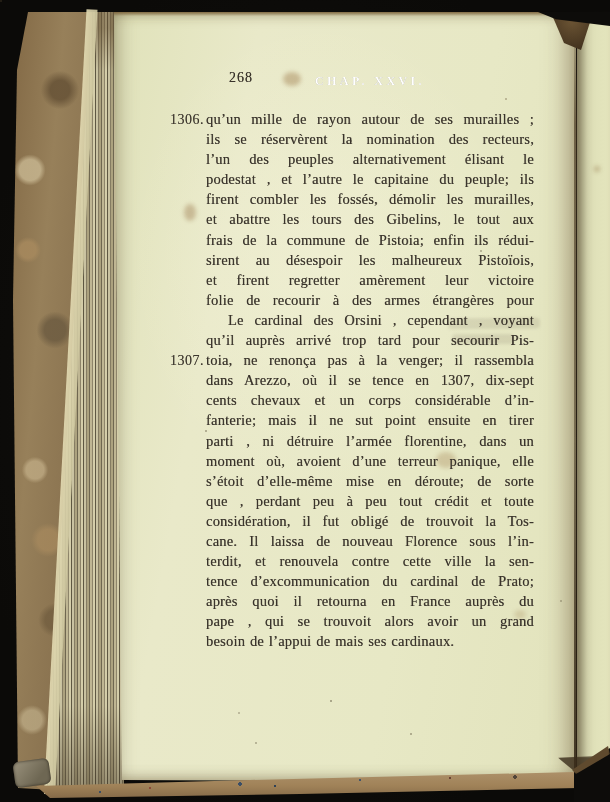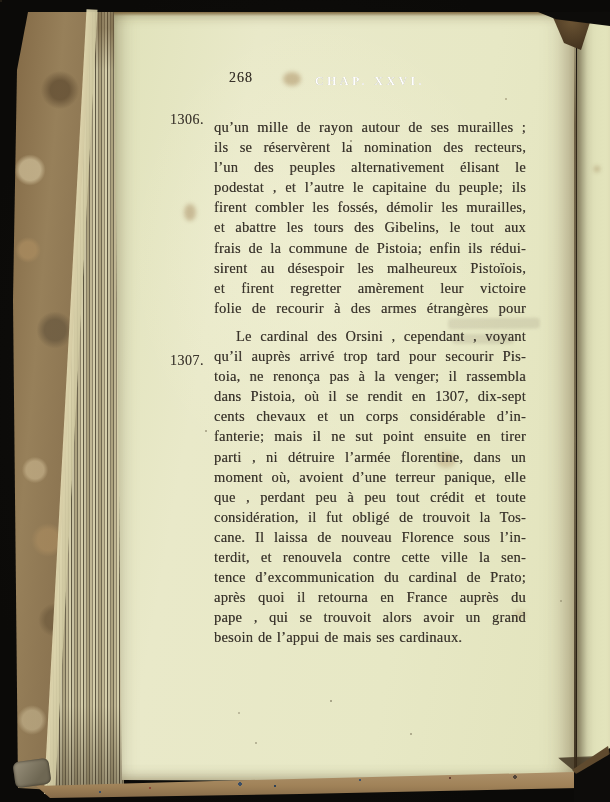--- a/index.html
+++ b/index.html
@@ -144,21 +144,21 @@
     position:absolute;left:0;right:0;top:4px;text-align:center;
     font-size:12px;letter-spacing:3.4px;font-weight:bold;color:#ffffff;
     text-shadow:0 0 .4px rgba(57,51,43,.5);
   }
   .body-text{
     position:absolute;left:0;top:39px;width:328px;
     font-size:14.4px;line-height:20.1px;
     letter-spacing:.25px;word-spacing:1px;
     text-shadow:.3px .3px .5px rgba(50,44,36,.55);
   }
-  .paragraph{margin:8px;}
+  .paragraph{margin:0;}
   .text-line{text-align:justify;text-align-last:justify;white-space:normal;}
   .text-line.no-just{text-align-last:left;}
   .text-line.indent{text-indent:22px;}
   .margin-note{
     position:absolute;left:-36px;width:32px;text-align:right;
     font-size:14px;letter-spacing:.5px;color:#3d372e;
     text-shadow:0 0 .4px rgba(57,51,43,.5);
   }
 </style>
 </head>
@@ -208,25 +208,26 @@
         <div class="text-line">et abattre les tours des Gibelins, le tout aux</div>
         <div class="text-line">frais de la commune de Pistoia; enfin ils rédui-</div>
         <div class="text-line">sirent au désespoir les malheureux Pistoïois,</div>
         <div class="text-line">et firent regretter amèrement leur victoire</div>
         <div class="text-line">folie de recourir à des armes étrangères pour</div>
       </div>
       <div class="paragraph">
         <div class="text-line indent">Le cardinal des Orsini , cependant , voyant</div>
         <div class="text-line">qu’il auprès arrivé trop tard pour secourir Pis-</div>
         <div class="text-line">toia, ne renonça pas à la venger; il rassembla</div>
-        <div class="text-line">dans Pistoia, où il se rendit en 1307, dix-sept</div>
+        <div class="text-line">dans Arezzo, où il se tence en 1307, dix-sept</div>
         <div class="text-line">cents chevaux et un corps considérable d’in-</div>
         <div class="text-line">fanterie; mais il ne sut point ensuite en tirer</div>
         <div class="text-line">parti , ni détruire l’armée florentine, dans un</div>
         <div class="text-line">moment où, avoient d’une terreur panique, elle</div>
+        <div class="text-line">s’étoit d’elle-même mise en déroute; de sorte</div>
         <div class="text-line">que , perdant peu à peu tout crédit et toute</div>
         <div class="text-line">considération, il fut obligé de trouvoit la Tos-</div>
         <div class="text-line">cane. Il laissa de nouveau Florence sous l’in-</div>
         <div class="text-line">terdit, et renouvela contre cette ville la sen-</div>
         <div class="text-line">tence d’excommunication du cardinal de Prato;</div>
         <div class="text-line">après quoi il retourna en France auprès du</div>
         <div class="text-line">pape , qui se trouvoit alors avoir un grand</div>
         <div class="text-line no-just">besoin de l’appui de mais ses cardinaux.</div>
       </div>
     </div>

